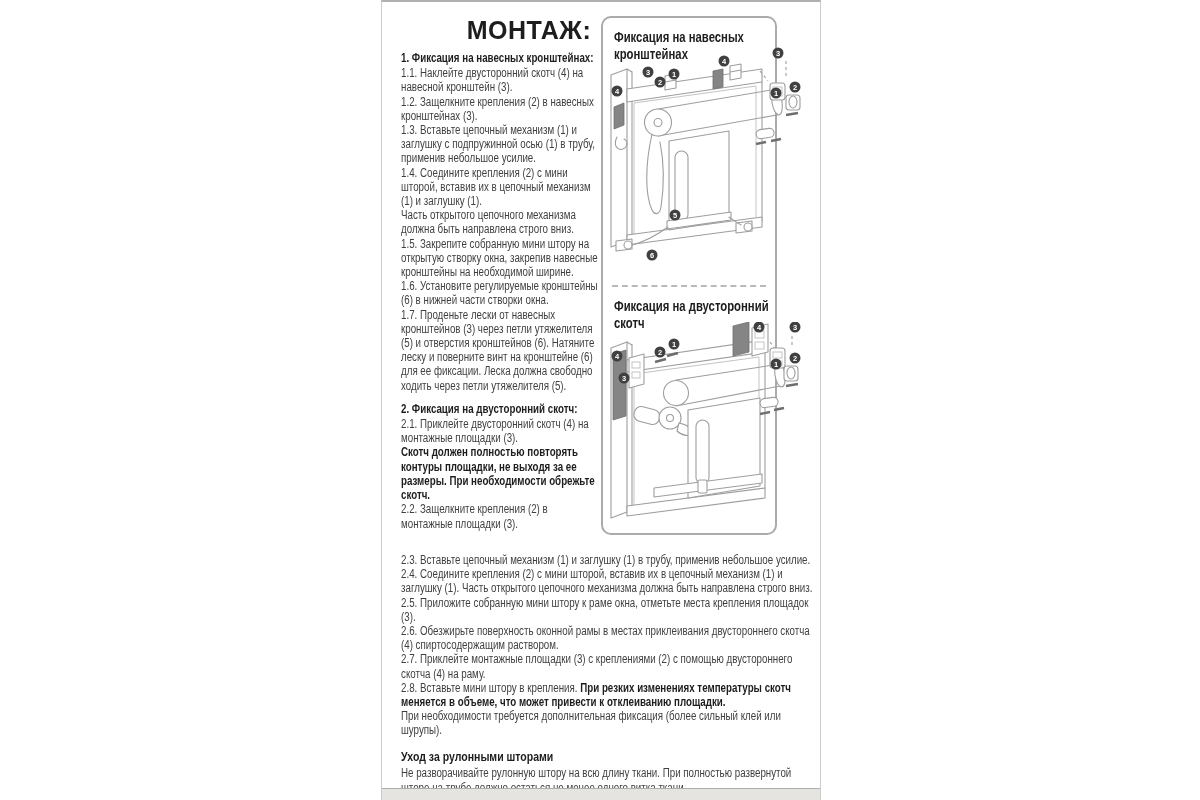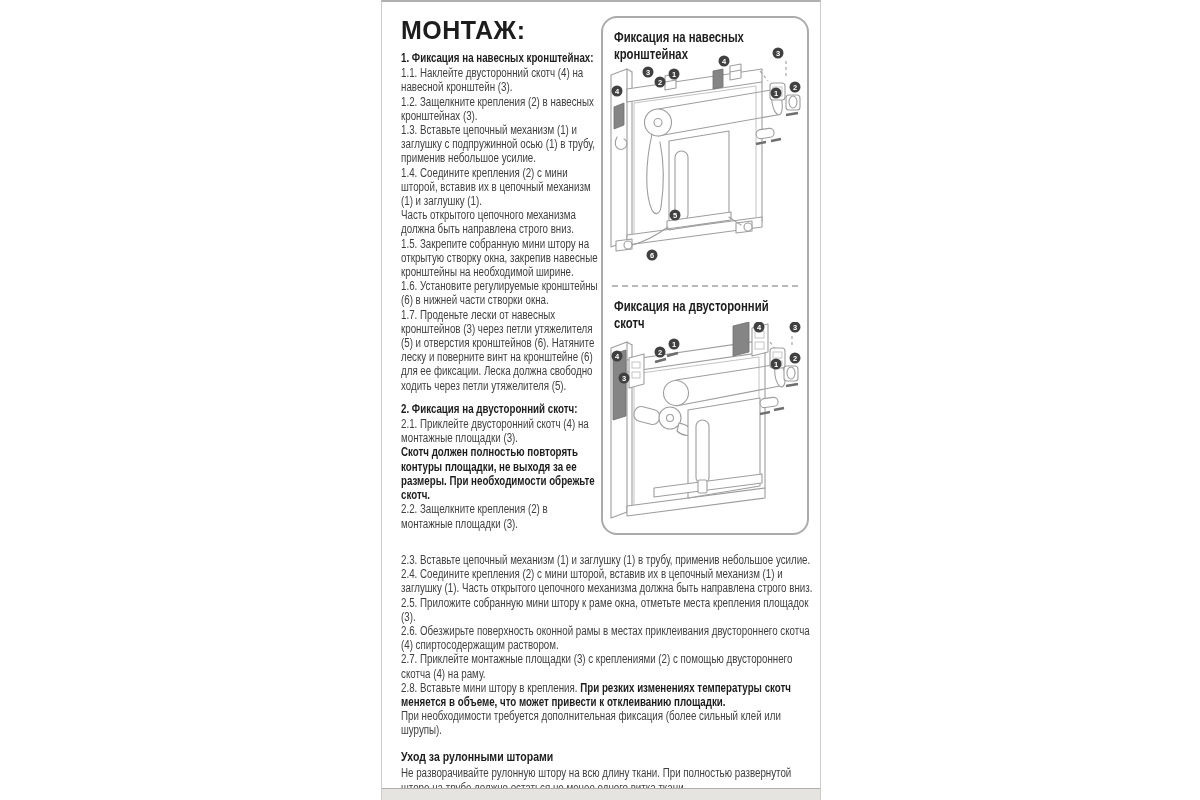--- a/index.html
+++ b/index.html
@@ -3,33 +3,33 @@
 <meta charset="utf-8">
 <style>
   html,body{margin:0;padding:0;background:#ffffff;}
   body{width:1200px;height:800px;position:relative;overflow:hidden;
        font-family:"Liberation Sans","DejaVu Sans",sans-serif;color:#3f3f3f;}
   .page{position:absolute;left:381px;top:0;width:440px;height:800px;background:#fff;
         border-left:1px solid #cccccc;border-right:1px solid #cccccc;border-top:2px solid #b0b0b0;
         box-sizing:border-box;overflow:hidden;}
   .cx{transform:scaleX(0.78);transform-origin:0 0;}
   h1.doc-title{font-size:25px;font-weight:bold;color:#1d1d1d;margin:14px 0 6px 19px;
-        width:256px;letter-spacing:.5px;}
+        width:256px;text-align:center;letter-spacing:.5px;}
   .top-section{min-height:500px;position:relative;}
   .col-left{margin-left:19px;width:256px;font-size:12.5px;line-height:14.2px;}
   .col-left p, .fullwide p, .care p{margin:0;}
   h2.sec{font-size:12.5px;line-height:14.2px;font-weight:bold;color:#1d1d1d;margin:0 0 1px 0;}
   .gap{margin-top:9px !important;}
   .b{font-weight:bold;color:#1d1d1d;}
   .fullwide{margin:2px 0 0 19px;width:536px;font-size:12.5px;line-height:14.2px;}
   .care{margin:12px 0 0 19px;width:536px;font-size:12.5px;line-height:14.6px;}
   h3.care-h{font-size:13.5px;margin:0 0 2px 0;color:#1d1d1d;}
   
-  .panel{position:absolute;left:219px;top:14px;width:208px;height:519px;box-sizing:border-box;
-         border:2px solid #ababab;border-radius:16px;background:#fff;padding-left:23px;}
+  .panel{position:absolute;left:219px;top:14px;width:176px;height:519px;box-sizing:border-box;
+         border:2px solid #ababab;border-radius:10px;background:#fff;padding-left:23px;}
   .panel-heading{position:absolute;left:11px;font-size:14.5px;line-height:17px;font-weight:bold;
          color:#1d1d1d;white-space:pre-line;width:250px;transform:scaleX(0.78);transform-origin:0 0;}
   .ph1{top:11px;}
   .ph2{top:280px;}
   .divider{position:absolute;left:9px;right:9px;top:267px;border-top:2px dashed #b9b9b9;}
   svg{display:block;}
   .d1{position:absolute;left:7px;top:27px;}
   .d2{position:absolute;left:7px;top:304px;}
   .ln{stroke:#9e9e9e;stroke-width:1.1;fill:none;stroke-linejoin:round;stroke-linecap:round;}
   .wf{stroke:#9e9e9e;stroke-width:1.1;fill:#ffffff;stroke-linejoin:round;}

